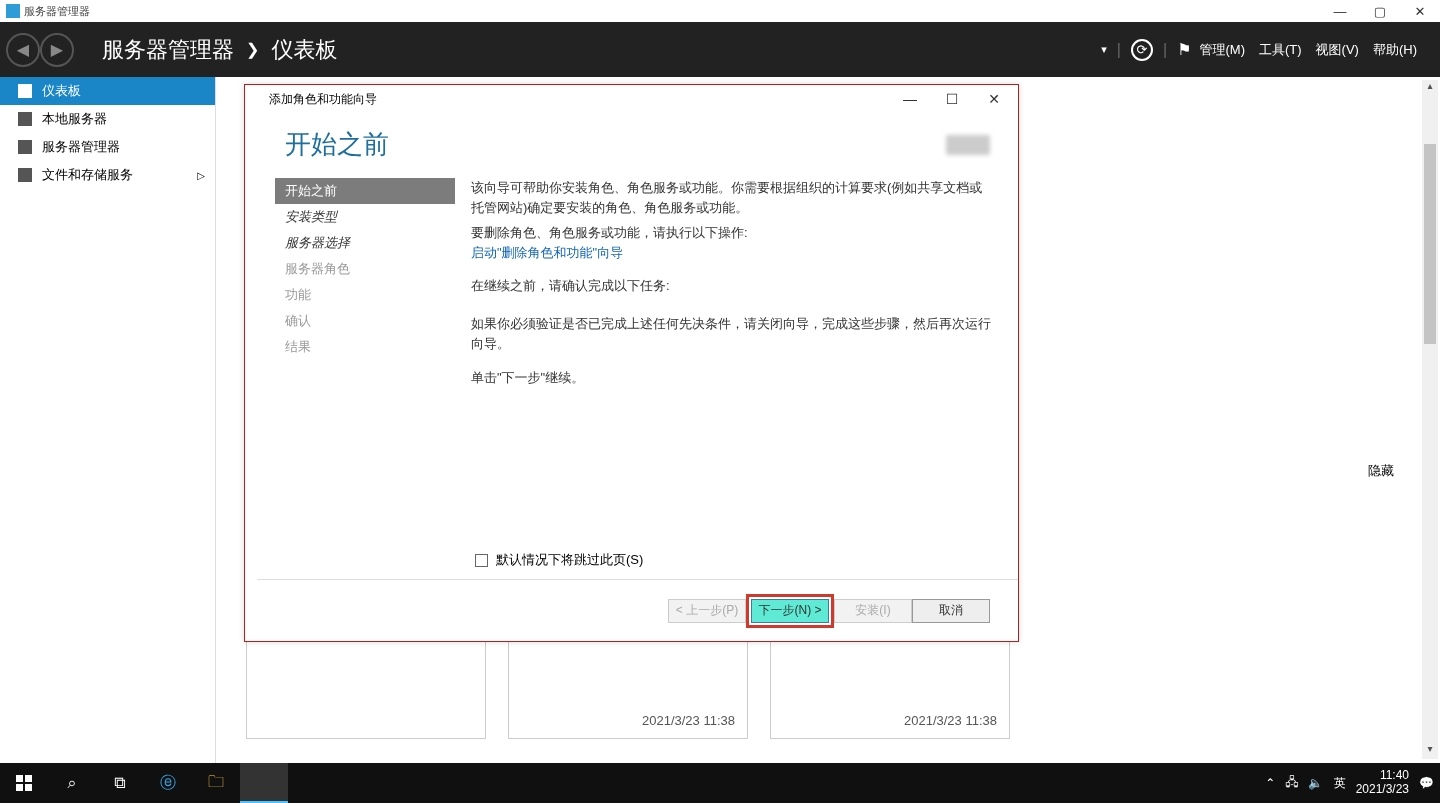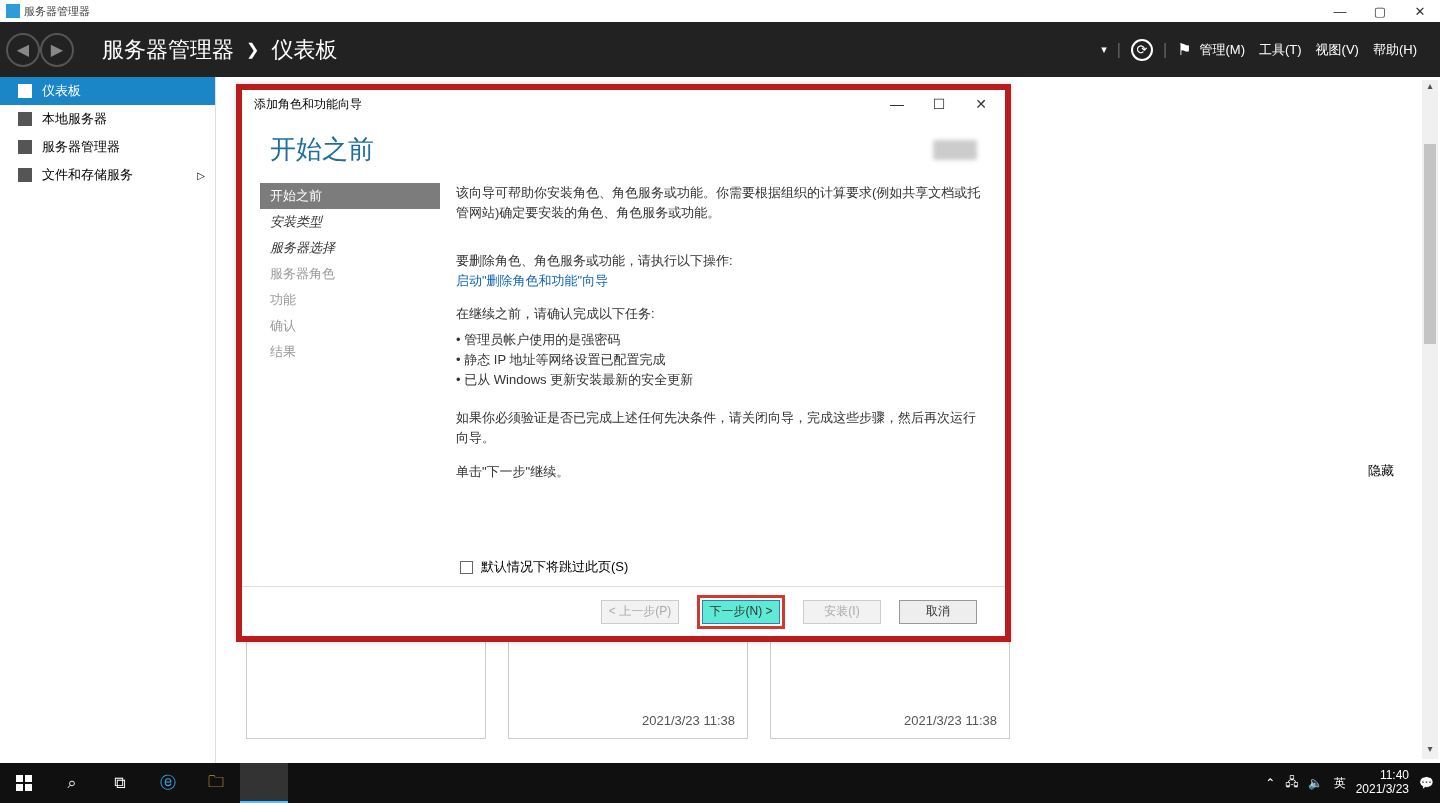--- a/index.html
+++ b/index.html
@@ -29,40 +29,40 @@
 .sidebar .item.active .iicon{background:#fff;}
 .sidebar .chev{margin-left:auto; margin-right:10px; font-size:10px;}
 
 .main { flex:1; position:relative; background:#fff; padding:20px;}
 .tiles{ position:absolute; top:280px; left:30px; display:flex; gap:22px;}
 .tile{ width:240px; height:382px; border:1px solid #ccc; padding:10px; font-size:13px; color:#333; position:relative;}
 .tile .ts{position:absolute; bottom:10px; right:12px; color:#555;}
 .hide-lbl{position:absolute; right:46px; top:385px; font-size:13px;}
 
 
-.dlg-back{ position:absolute; left:236px; top:84px; width:775px; height:558px; border:6px solid #b91c1c; background:#fff; box-shadow:0 0 6px rgba(0,0,0,.15);}
+.dlg-back{ position:absolute; left:244px; top:84px; width:775px; height:558px; border:1px solid #b91c1c; background:#fff; box-shadow:0 0 6px rgba(0,0,0,.15);padding-left:12px;}
 .dlg-title{height:28px; display:flex; align-items:center; padding:0 6px; font-size:12px; gap:6px;}
 .dlg-title .spacer{flex:1;}
 .dlg-title .ctl{width:36px; text-align:center; font-size:14px; color:#333;}
 .dlg-body{ display:flex; flex-direction:column; height:calc(100% - 28px);}
 .dlg-head{ padding:14px 28px 6px; display:flex; align-items:center;}
 .dlg-head h1{ color:#1f6f9e; font-weight:300; font-size:26px;}
 .dlg-head .logo{ margin-left:auto; width:44px; height:20px; background:#ccc; filter:blur(2px); border-radius:2px;}
 .dlg-mid{ flex:1; display:flex; padding:10px 0 0 18px; min-height:0;}
 .steps{ width:180px; font-size:13px;}
 .steps .step{ padding:4px 10px; color:#9a9a9a;}
 .steps .step.done{ color:#333;font-style:italic;}
 .steps .step.cur{ background:#7c7c7c; color:#fff;}
 .content{ flex:1; padding:0 24px 0 16px; font-size:13px; color:#333; line-height:1.55;}
 .content a{ color:#1466b8; text-decoration:none;}
 .content ul{ list-style:none; margin:6px 0;}
 .content ul li::before{content:"• "; }
 .skip{ display:flex; align-items:center; gap:8px; padding:6px 0 10px 218px; font-size:13px;}
 .skip .cb{width:13px; height:13px; border:1px solid #666;}
-.btnbar{ height:50px; border-top:1px solid #ddd; display:flex; align-items:center; justify-content:flex-end; gap:18px; padding-right:28px;}
+.btnbar{ height:62px; border-top:1px solid #ddd; display:flex; align-items:center; justify-content:flex-end; gap:0; padding-right:28px;}
 .btn{ min-width:78px; height:24px; font-size:12px; border:1px solid #999; background:#eee; color:#333; display:flex; align-items:center; justify-content:center;}
 .btn.disabled{ color:#aaa; border-color:#ccc; background:#f2f2f2;}
 .btn.default{ border:1px solid #3b78b5; background:#5eead4;}
 .btn-hl{ border:3px solid #d03a2c; padding:2px; display:inline-flex;}
 
 
 .taskbar{ position:fixed; bottom:0; left:0; right:0; height:40px; background:#101010; color:#fff; display:flex; align-items:center;}
 .taskbar .tb{ width:48px; height:40px; display:flex; align-items:center; justify-content:center; font-size:16px;}
 .taskbar .tb.active{ background:#333; border-bottom:2px solid #4cc2ff;}
 .taskbar .spacer{flex:1;}
@@ -178,28 +178,23 @@
         <div class="step cur">开始之前</div>
         <div class="step done">安装类型</div>
         <div class="step done">服务器选择</div>
         <div class="step">服务器角色</div>
         <div class="step">功能</div>
         <div class="step">确认</div>
         <div class="step">结果</div>
       </div>
       <div class="content">
         <p>该向导可帮助你安装角色、角色服务或功能。你需要根据组织的计算要求(例如共享文档或托管网站)确定要安装的角色、角色服务或功能。</p>
-        <p style="margin-top:28px">要删除角色、角色服务或功能，请执行以下操作:</p>
+        <p style="margin-top:5px">要删除角色、角色服务或功能，请执行以下操作:</p>
         <p><a href="#">启动"删除角色和功能"向导</a></p>
         <p style="margin-top:12px">在继续之前，请确认完成以下任务:</p>
-        <ul>
-          <li>管理员帐户使用的是强密码</li>
-          <li>静态 IP 地址等网络设置已配置完成</li>
-          <li>已从 Windows 更新安装最新的安全更新</li>
-        </ul>
         <p style="margin-top:18px">如果你必须验证是否已完成上述任何先决条件，请关闭向导，完成这些步骤，然后再次运行向导。</p>
         <p style="margin-top:14px">单击"下一步"继续。</p>
       </div>
     </div>
     <div class="skip">
       <span class="cb"></span>
       <span>默认情况下将跳过此页(S)</span>
     </div>
     <div class="btnbar">
       <div class="btn disabled">&lt; 上一步(P)</div>

